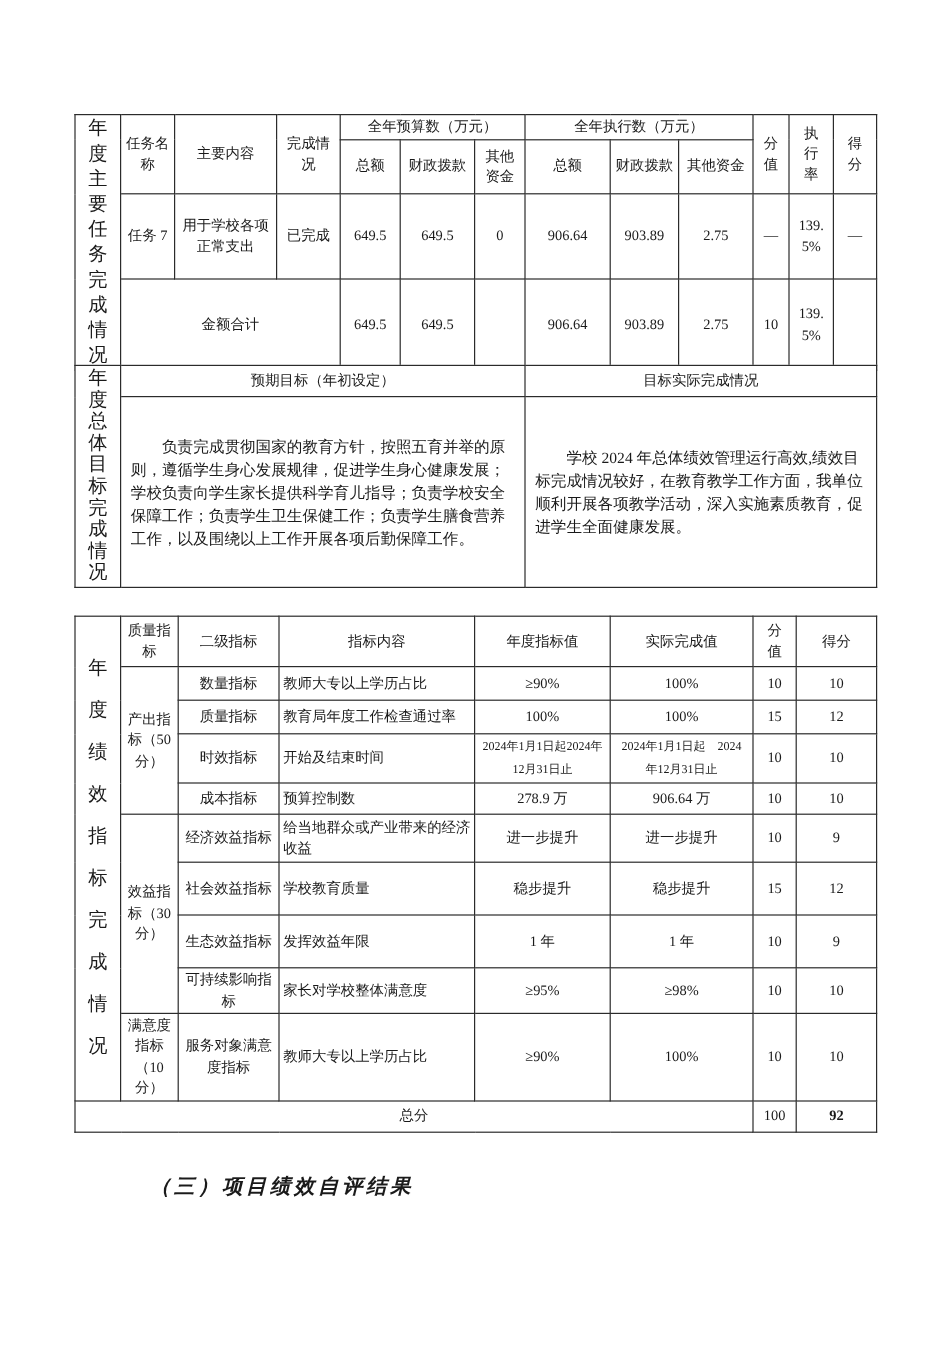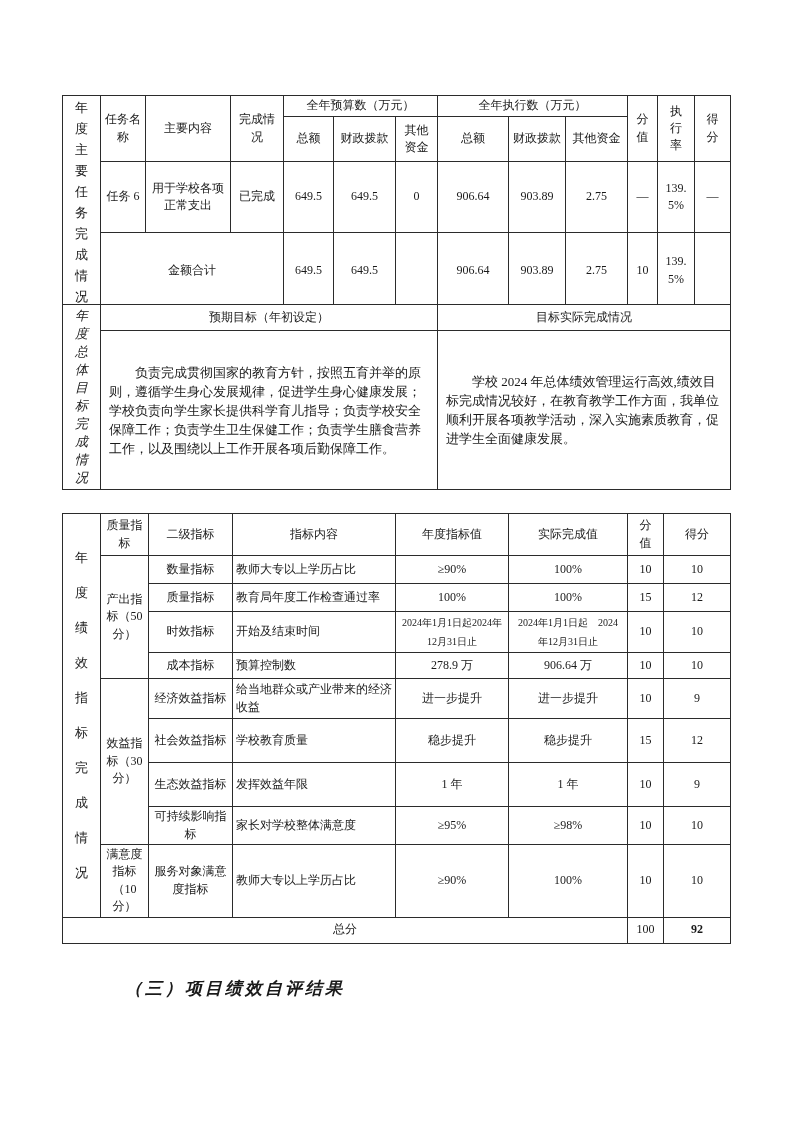--- a/index.html
+++ b/index.html
@@ -28,25 +28,25 @@
     overflow:hidden;
     word-wrap:break-word;
   }
   #tableA{top:95px;width:668px;}
   #tableB{top:304px;width:668px;}
   #tableC{top:513px;width:668px;}
   .vlabel{
     width:1.15em;
     margin:0 auto;
     word-break:break-all;
-    font-size:13px;
+    font-size:16px;
     text-align:center;
   }
   .lh21{line-height:21px;}
-  .lh18{line-height:18px;font-style:italic;}
+  .lh18{line-height:18px;}
   .lh35{line-height:35px;}
   .vnarrow{
     display:inline-block;
     width:1.15em;
     word-break:break-all;
     vertical-align:middle;
   }
   .brk{word-break:break-all;font-family:Liberation Serif, serif;}
   .para{
     text-align:left;
@@ -106,21 +106,21 @@
       </tr>
       <tr style="height:45px">
         <td>总额</td>
         <td>财政拨款</td>
         <td>其他资金</td>
         <td>总额</td>
         <td>财政拨款</td>
         <td>其他资金</td>
       </tr>
       <tr style="height:70px">
-        <td>任务 6</td>
+        <td>任务 7</td>
         <td>用于学校各项正常支出</td>
         <td>已完成</td>
         <td>649.5</td>
         <td>649.5</td>
         <td>0</td>
         <td>906.64</td>
         <td>903.89</td>
         <td>2.75</td>
         <td>—</td>
         <td class="brk">139.5%</td>

